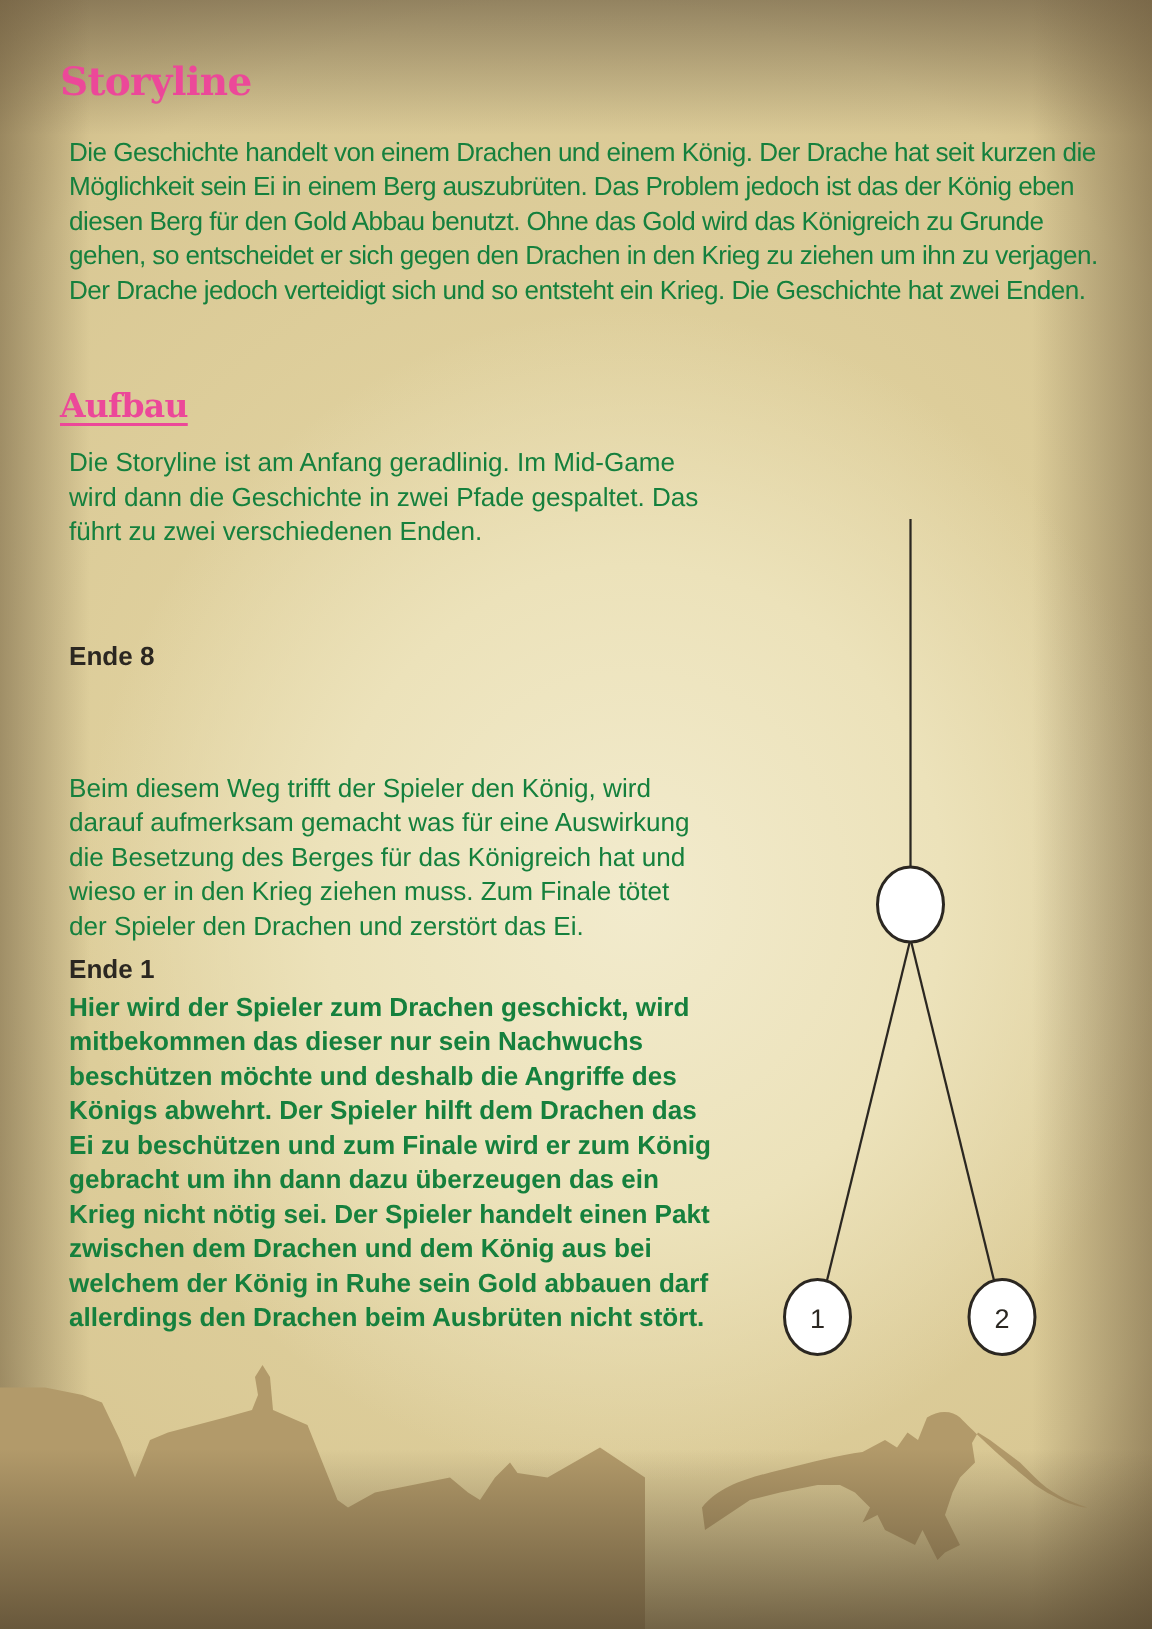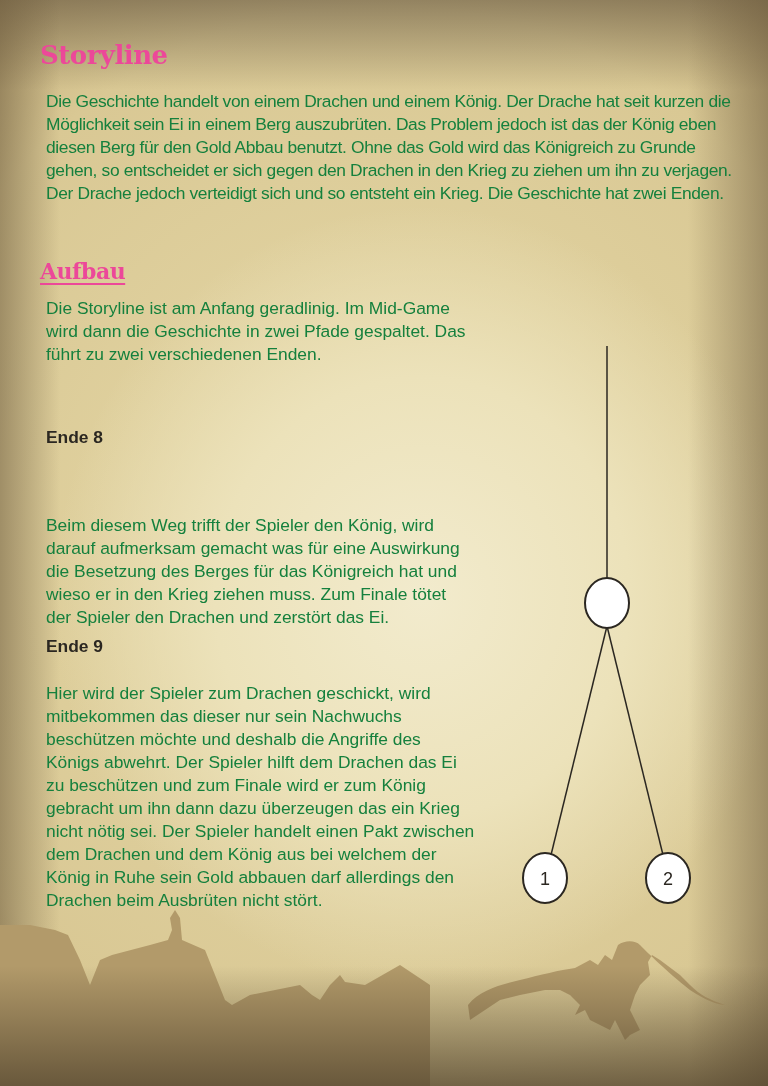--- a/index.html
+++ b/index.html
@@ -32,21 +32,21 @@
     letter-spacing:-0.5px;
   }
   #h-storyline { top:40px; font-size:26px; }
   #h-aufbau { top:258px; font-size:22px; text-decoration:underline; text-decoration-thickness:2px; text-underline-offset:4px; }
   .para {
     position:absolute; left:46px; margin:0; font-size:17.4px; line-height:23px; color:#15803d;
   }
   #p-intro { top:90px; width:690px; letter-spacing:-0.35px; }
   #p-aufbau { top:297px; width:430px; }
   #p-ende1 { top:474px; width:430px;margin-top:40px; }
-  #p-ende2 { top:682px; width:430px; }
+  #p-ende2 { top:660px; width:430px;font-weight:bold; }
   .subhead {
     position:absolute; left:46px; margin:0; font-size:17.4px; font-weight:bold; color:#2b2721;
   }
   #sh-ende1 { top:427px; }
   #sh-ende2 { top:636px; }
   svg { position:absolute; left:0; top:0; }
   .node-label { font-family:"Liberation Sans", sans-serif; font-size:18px; fill:#2b2721; }
 </style>
 </head>
 <body>
@@ -68,21 +68,21 @@
 
 <h1 id="h-storyline" class="heading">Storyline</h1>
 <p id="p-intro" class="para">Die Geschichte handelt von einem Drachen und einem König. Der Drache hat seit kurzen die Möglichkeit sein Ei in einem Berg auszubrüten. Das Problem jedoch ist das der König eben diesen Berg für den Gold Abbau benutzt. Ohne das Gold wird das Königreich zu Grunde gehen, so entscheidet er sich gegen den Drachen in den Krieg zu ziehen um ihn zu verjagen. Der Drache jedoch verteidigt sich und so entsteht ein Krieg. Die Geschichte hat zwei Enden.</p>
 
 <h2 id="h-aufbau" class="heading">Aufbau</h2>
 <p id="p-aufbau" class="para">Die Storyline ist am Anfang geradlinig. Im Mid-Game wird dann die Geschichte in zwei Pfade gespaltet. Das führt zu zwei verschiedenen Enden.</p>
 
 <h3 id="sh-ende1" class="subhead">Ende 8</h3>
 <p id="p-ende1" class="para">Beim diesem Weg trifft der Spieler den König, wird darauf aufmerksam gemacht was für eine Auswirkung die Besetzung des Berges für das Königreich hat und wieso er in den Krieg ziehen muss. Zum Finale tötet der Spieler den Drachen und zerstört das Ei.</p>
 
-<h3 id="sh-ende2" class="subhead">Ende 9</h3>
+<h3 id="sh-ende2" class="subhead">Ende 1</h3>
 <p id="p-ende2" class="para">Hier wird der Spieler zum Drachen geschickt, wird mitbekommen das dieser nur sein Nachwuchs beschützen möchte und deshalb die Angriffe des Königs abwehrt. Der Spieler hilft dem Drachen das Ei zu beschützen und zum Finale wird er zum König gebracht um ihn dann dazu überzeugen das ein Krieg nicht nötig sei. Der Spieler handelt einen Pakt zwischen dem Drachen und dem König aus bei welchem der König in Ruhe sein Gold abbauen darf allerdings den Drachen beim Ausbrüten nicht stört.</p>
 
 <svg width="768" height="1086">
   <line x1="607" y1="346" x2="607" y2="580" stroke="#2b2721" stroke-width="1.5"></line>
   <line x1="607" y1="626" x2="551" y2="855" stroke="#2b2721" stroke-width="1.5"></line>
   <line x1="607" y1="626" x2="663" y2="855" stroke="#2b2721" stroke-width="1.5"></line>
   <ellipse cx="607" cy="603" rx="22" ry="25" fill="#ffffff" stroke="#2b2721" stroke-width="2"></ellipse>
   <ellipse cx="545" cy="878" rx="22" ry="25" fill="#ffffff" stroke="#2b2721" stroke-width="2"></ellipse>
   <ellipse cx="668" cy="878" rx="22" ry="25" fill="#ffffff" stroke="#2b2721" stroke-width="2"></ellipse>
   <text x="545" y="885" text-anchor="middle" class="node-label">1</text>

